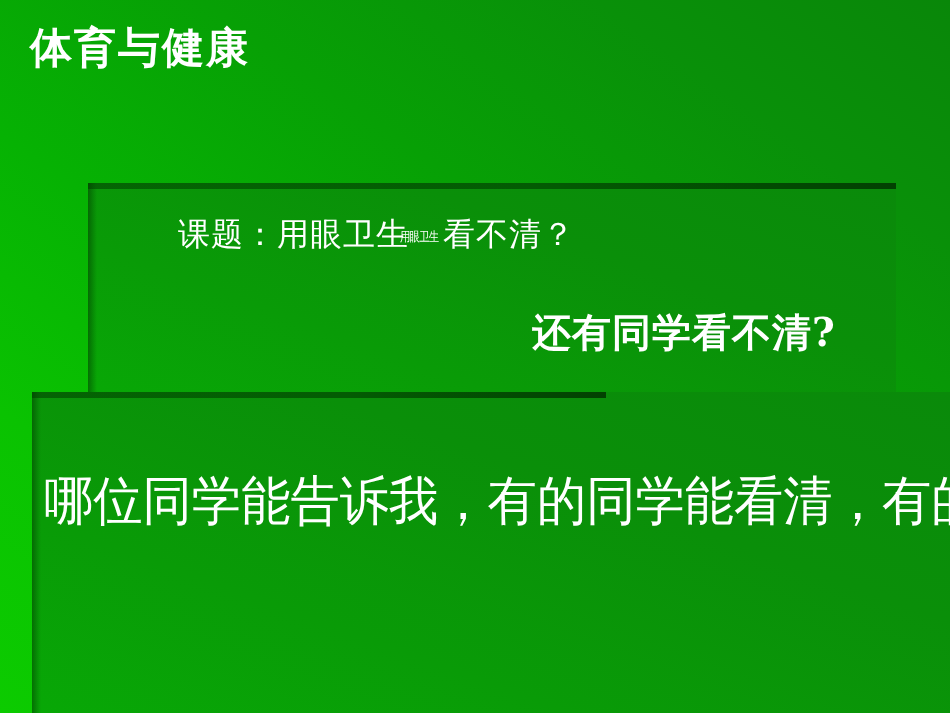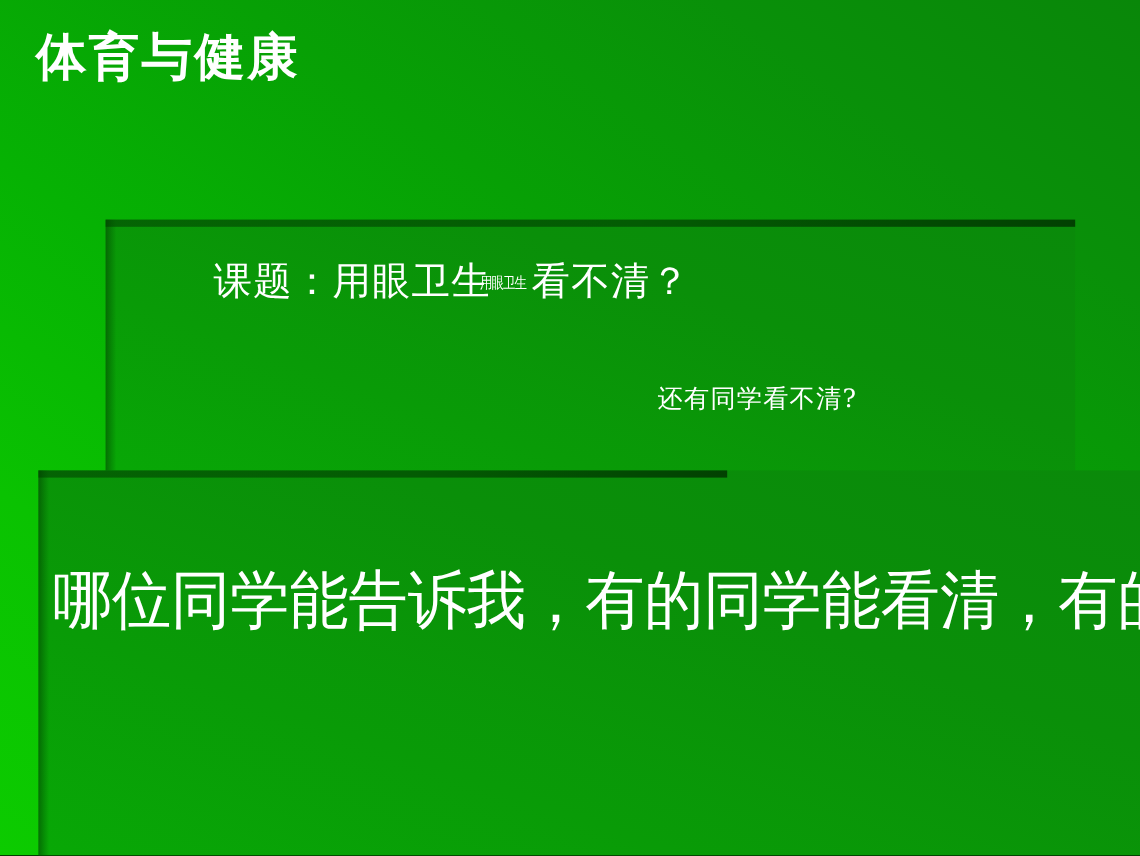--- a/index.html
+++ b/index.html
@@ -123,25 +123,26 @@
     top: 46px;
     font-size: 13px;
     line-height: 16px;
     font-family: "DejaVu Sans", "Liberation Sans", sans-serif;
     letter-spacing: -1px;
     transform: scaleX(0.8);
     transform-origin: left center;
   }
 
   #followup-line {
-    left: 460px;
+    left: 444px;
     top: 128px;
-    font-size: 21px;
+    font-size: 39px;
     line-height: 42px;
     letter-spacing: 1px;
+    font-weight: bold;
   }
 
   #question-line {
     left: 12px;
     top: 76px;
     font-size: 53px;
     line-height: 66px;
     letter-spacing: 0px;
     transform: scaleX(0.93);
     transform-origin: left top;

